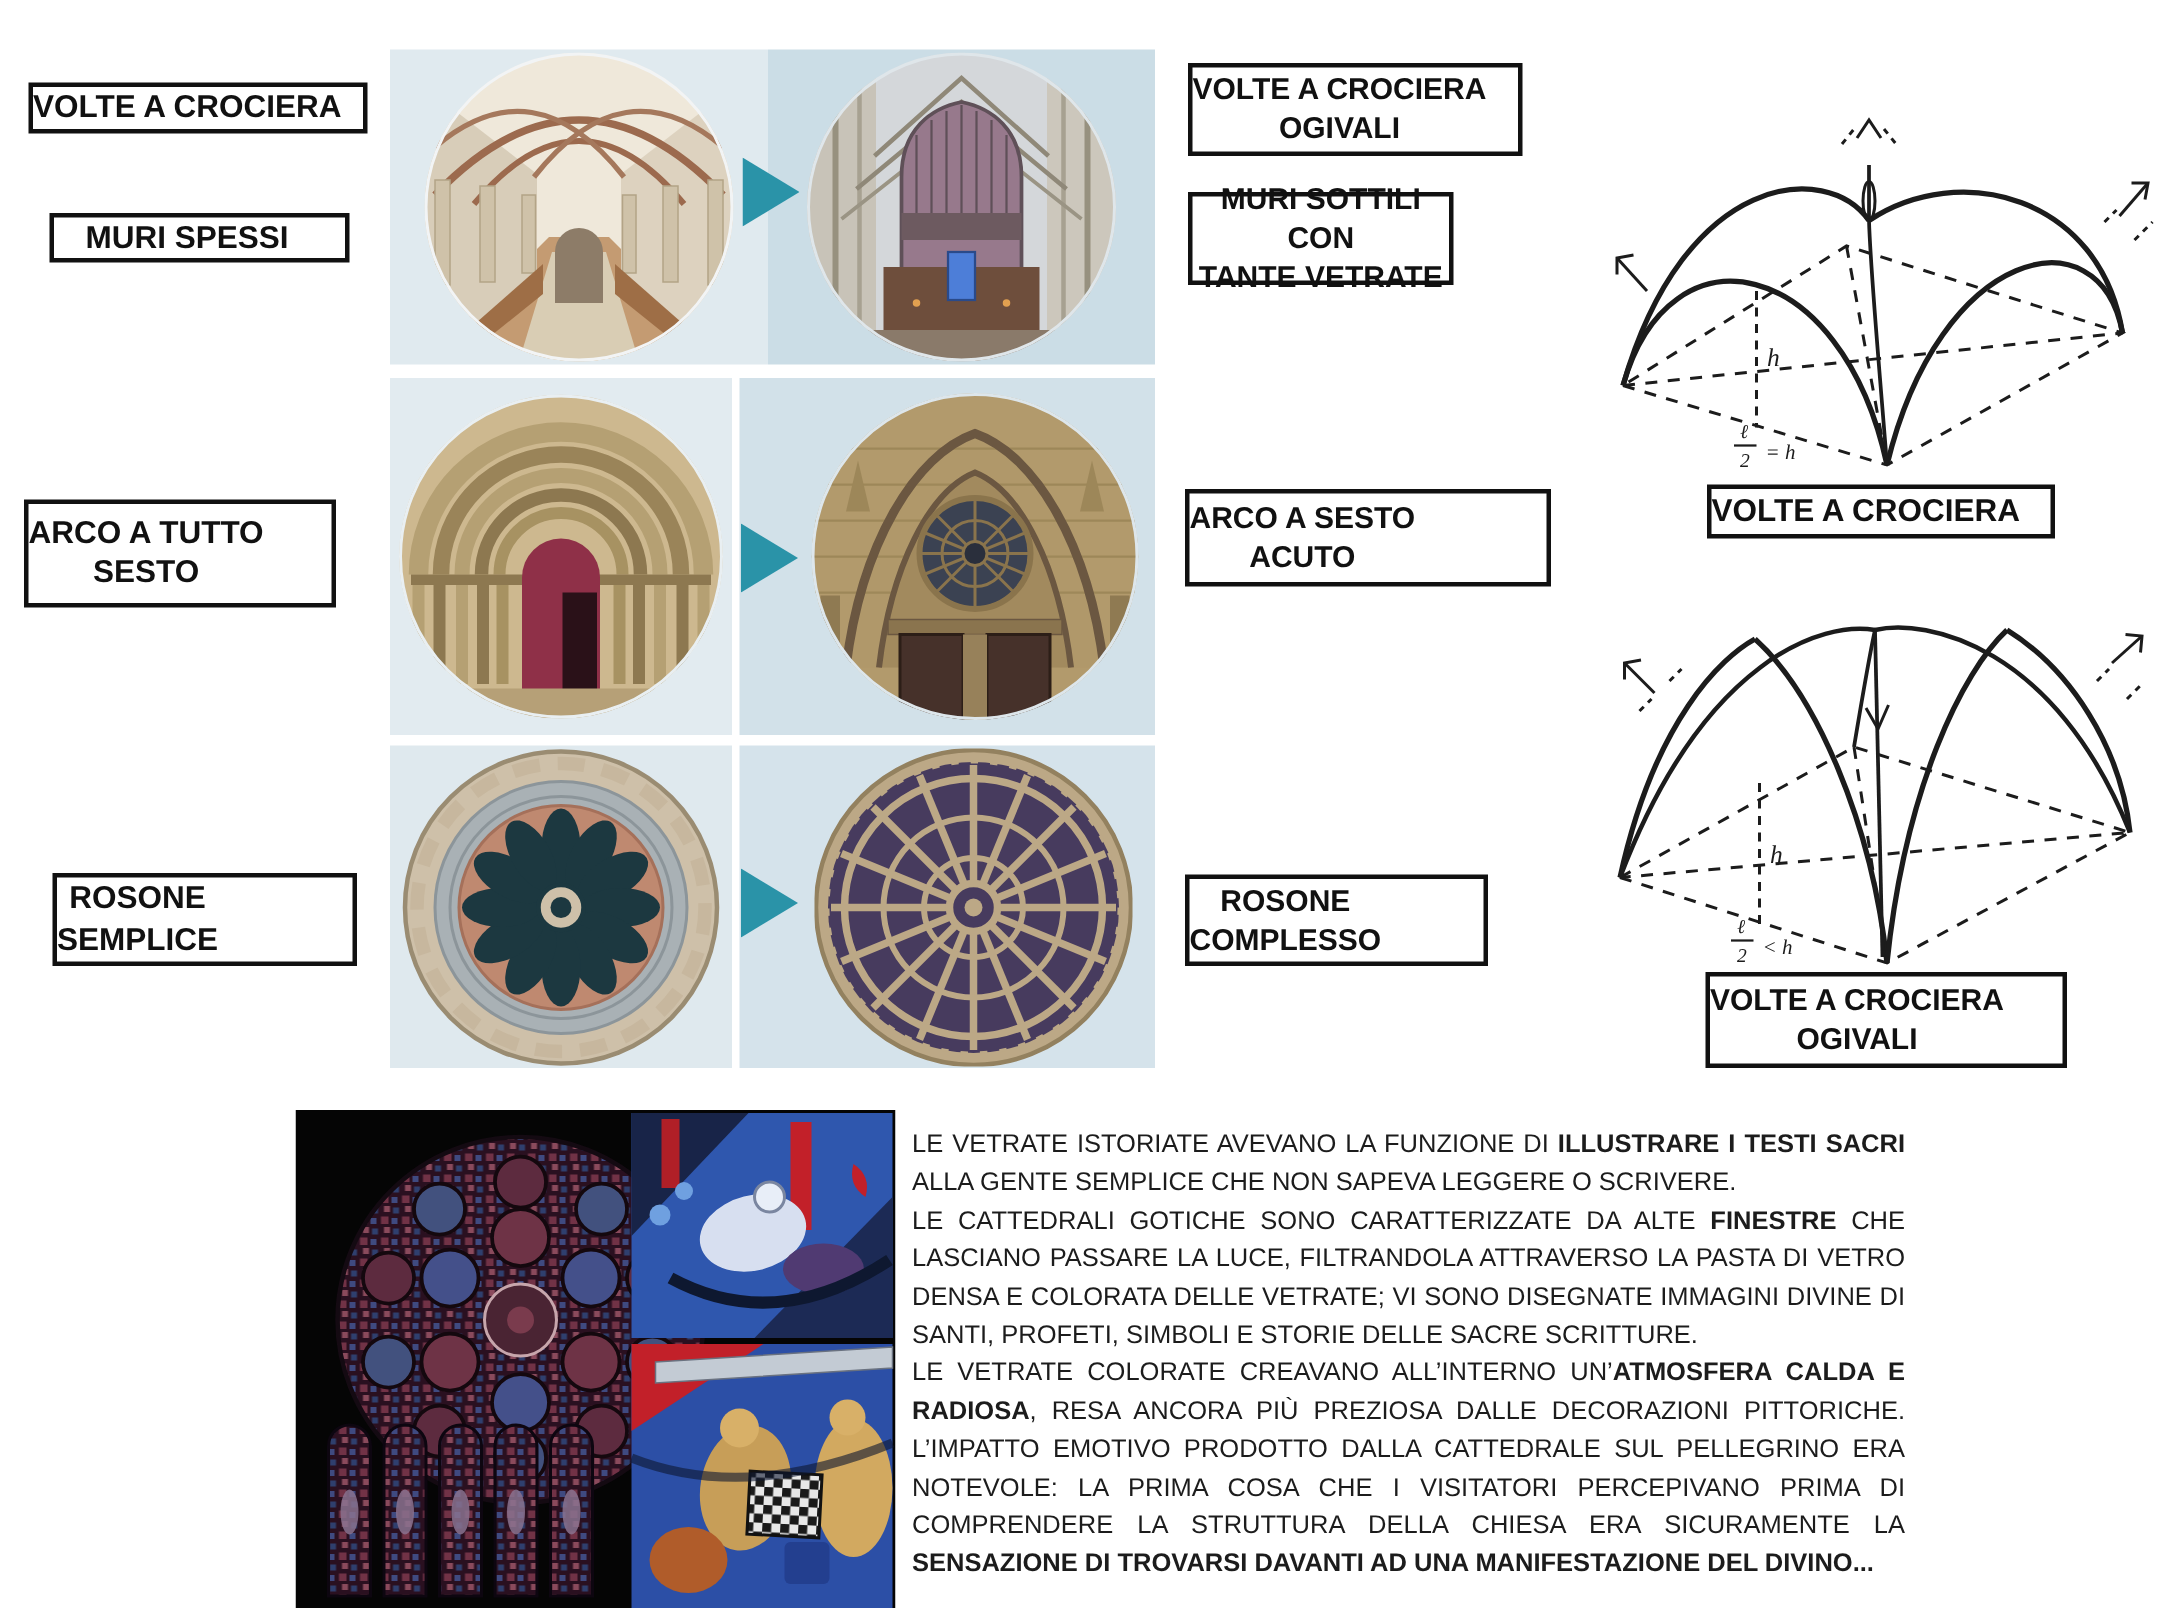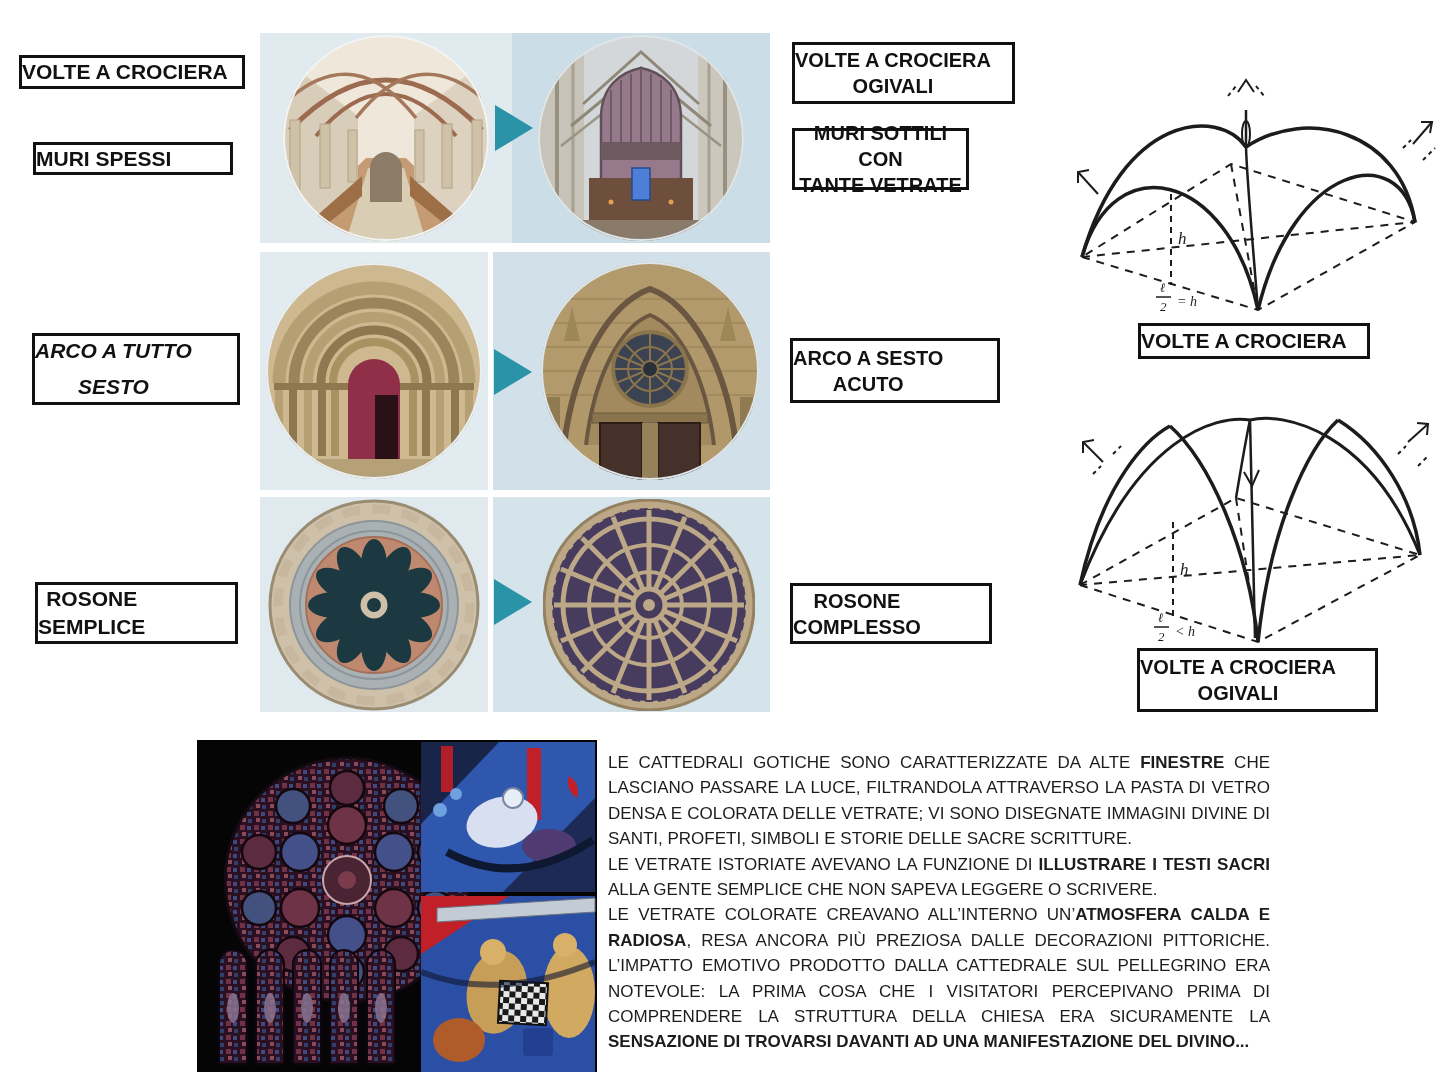--- a/index.html
+++ b/index.html
@@ -22,41 +22,41 @@
   .article .b{font-weight:bold;}
 </style>
 </head>
 <body>
 
 <div class="canvas">
 
   <div class="lbl fs21" style="left:19px;top:55px;width:226px;height:34px;">
       <span>VOLTE A CROCIERA</span>
     </div>
-  <div class="lbl fs21" style="left:33px;top:142px;width:200px;height:33px;">
+  <div class="lbl fs21" style="left:33px;top:142px;width:200px;height:33px;padding-left:21px;">
       <span>MURI SPESSI</span>
     </div>
-  <div class="lbl fs21" style="left:32px;top:333px;width:208px;height:72px;line-height:36px;font-style:italic;">
+  <div class="lbl fs21" style="left:16px;top:333px;width:208px;height:72px;line-height:26px;">
       <span>ARCO A TUTTO
 SESTO</span>
     </div>
   <div class="lbl fs21" style="left:35px;top:582px;width:203px;height:62px;line-height:28px;">
       <span>ROSONE
 SEMPLICE</span>
     </div>
 
   <div class="lbl fs20" style="left:792px;top:42px;width:223px;height:62px;">
       <span>VOLTE A CROCIERA
 OGIVALI</span>
     </div>
   <div class="lbl fs20" style="left:792px;top:128px;width:177px;height:62px;">
       <span>MURI SOTTILI CON
 TANTE VETRATE</span>
     </div>
-  <div class="lbl fs20" style="left:790px;top:338px;width:210px;height:65px;">
+  <div class="lbl fs20" style="left:790px;top:326px;width:244px;height:65px;">
       <span>ARCO A SESTO
 ACUTO</span>
     </div>
   <div class="lbl fs20" style="left:790px;top:583px;width:202px;height:61px;">
       <span>ROSONE
 COMPLESSO</span>
     </div>
 
   <div class="row" style="top:33px;height:210px;">
     <div class="panel" style="left:0;width:252px;background:#e0eaef;"></div>
@@ -438,18 +438,18 @@
       <ellipse cx="372" cy="252" rx="26" ry="46" fill="#d2a960"></ellipse>
       <circle cx="368" cy="205" r="12" fill="#d8b068"></circle>
       <rect x="302" y="242" width="48" height="42" fill="url(#chk)" stroke="#111" stroke-width="2" transform="rotate(3 326 263)"></rect>
       <rect x="326" y="288" width="30" height="28" rx="4" fill="#233f8f"></rect>
       <ellipse cx="262" cy="300" rx="26" ry="22" fill="#b05c2a"></ellipse>
       <path d="M224,232 Q300,262 398,222" stroke="#0e1830" stroke-width="6" fill="none" opacity="0.6"></path>
     </g>
   </svg>
 
   <div class="article">
+      <p><span>LE VETRATE ISTORIATE AVEVANO LA FUNZIONE DI </span><span class="b">ILLUSTRARE I TESTI SACRI</span><span> ALLA GENTE SEMPLICE CHE NON SAPEVA LEGGERE O SCRIVERE.</span></p>
       <p><span>LE CATTEDRALI GOTICHE SONO CARATTERIZZATE DA ALTE </span><span class="b">FINESTRE</span><span> CHE LASCIANO PASSARE LA LUCE, FILTRANDOLA ATTRAVERSO LA PASTA DI VETRO DENSA E COLORATA DELLE VETRATE; VI SONO DISEGNATE IMMAGINI DIVINE DI SANTI, PROFETI, SIMBOLI E STORIE DELLE SACRE SCRITTURE.</span></p>
-      <p><span>LE VETRATE ISTORIATE AVEVANO LA FUNZIONE DI </span><span class="b">ILLUSTRARE I TESTI SACRI</span><span> ALLA GENTE SEMPLICE CHE NON SAPEVA LEGGERE O SCRIVERE.</span></p>
       <p><span>LE VETRATE COLORATE CREAVANO ALL’INTERNO UN’</span><span class="b">ATMOSFERA CALDA E RADIOSA</span><span>, RESA ANCORA PIÙ PREZIOSA DALLE DECORAZIONI PITTORICHE. L’IMPATTO EMOTIVO PRODOTTO DALLA CATTEDRALE SUL PELLEGRINO ERA NOTEVOLE: LA PRIMA COSA CHE I VISITATORI PERCEPIVANO PRIMA DI COMPRENDERE LA STRUTTURA DELLA CHIESA ERA SICURAMENTE LA </span><span class="b">SENSAZIONE DI TROVARSI DAVANTI AD UNA MANIFESTAZIONE DEL DIVINO...</span></p>
     </div>
 
 </div>
 
 </body></html>

